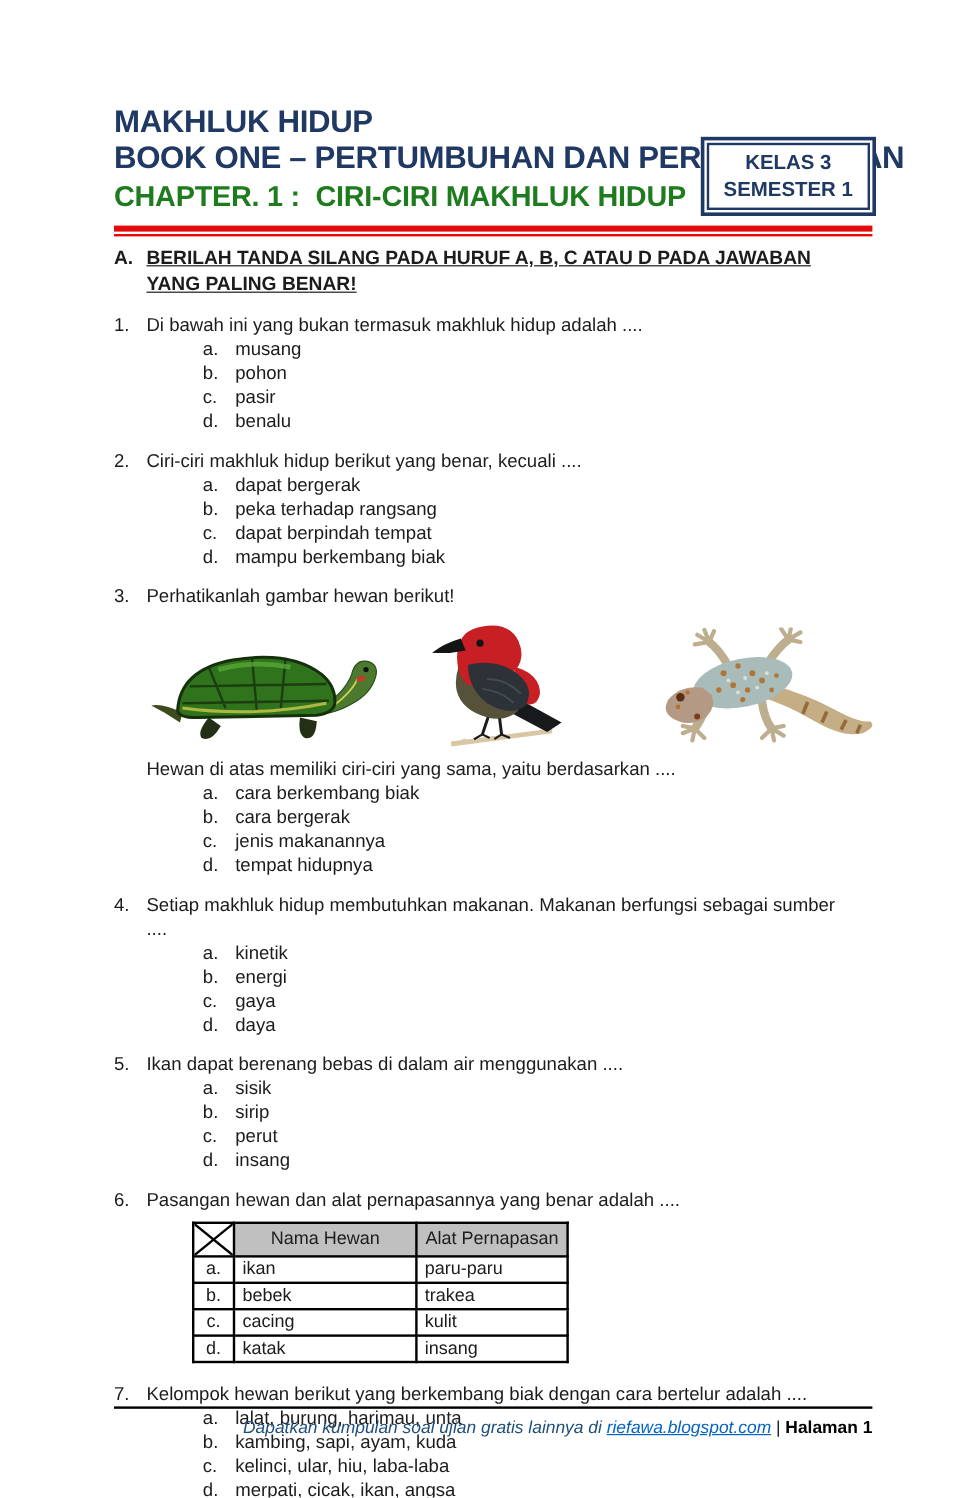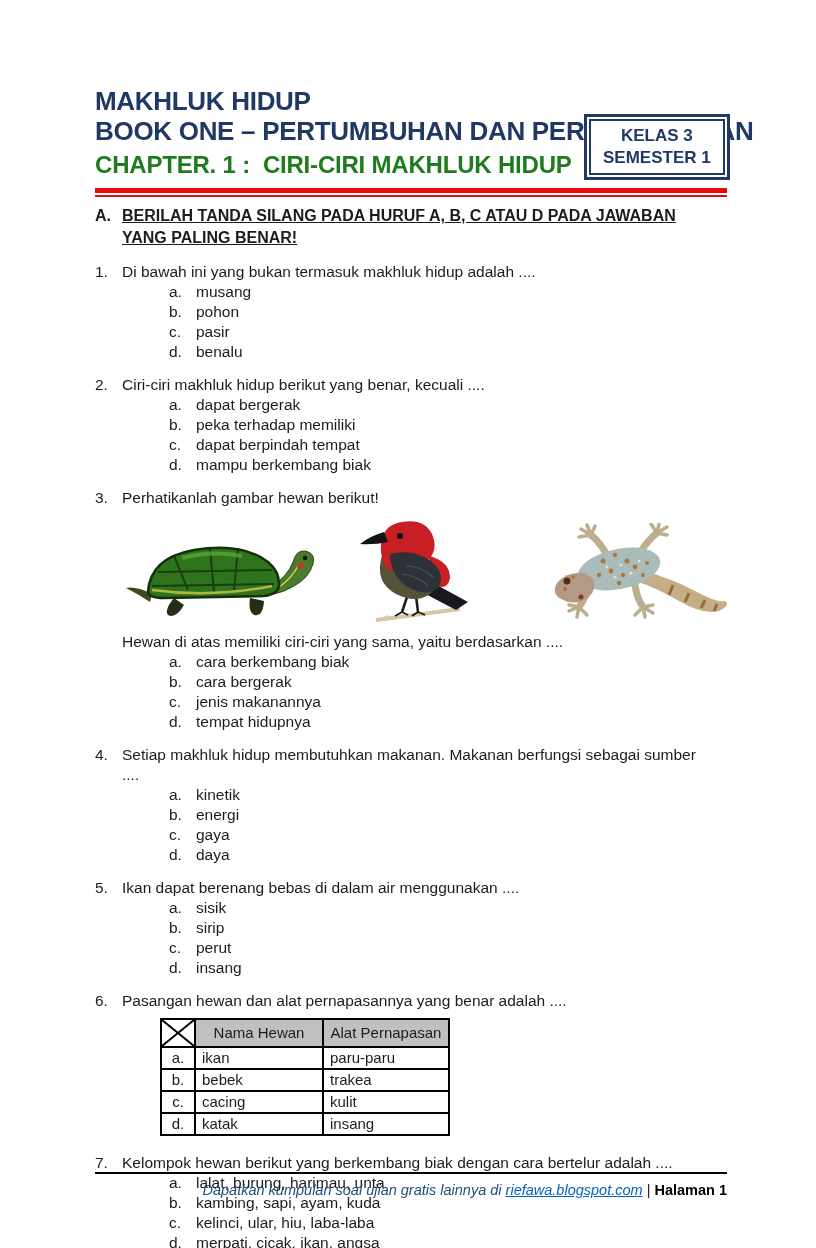--- a/index.html
+++ b/index.html
@@ -36,21 +36,21 @@
   .animal.bird { margin-left:26px; }
   .animal.gecko { margin-left:40px; }
 
   
   .qtable { border-collapse:collapse; margin:7px 0 4px 38px; font-size:15px; }
   .qtable th, .qtable td { border:2px solid #000; padding:0 6px; font-weight:normal; }
   .qtable th { background:#C0C0C0; height:26px; text-align:center; }
   .qtable th.x-cell { background:#ffffff; padding:0; width:34px; }
   .qtable td { height:21px; }
   .qtable td.letter { width:34px; text-align:center; }
-  .qtable td.col-hewan { width:128px;margin-top:20px; }
+  .qtable td.col-hewan { width:152px;margin-top:20px; }
   .qtable td.col-alat { width:126px; }
   .x-cell svg { display:block; width:100%; height:26px; }
 
   
   .footer { position:absolute; left:95px; top:1172px; width:632px; border-top:2.5px solid #000; padding-top:7px; text-align:right; font-size:14.5px; line-height:18px; }
   .footer-text { font-style:italic; color:#1F4E79; }
   .footer-link { font-style:italic; color:#0563C1; text-decoration:underline; cursor:pointer;margin-top:12px; }
   .footer-sep { color:#1c1c1c; }
   .footer-page { font-weight:bold; color:#000; }
 </style>
@@ -104,21 +104,21 @@
     <div class="question">
       <span class="qnum">2.</span>
       <div class="qbody">
         <div>Ciri-ciri makhluk hidup berikut yang benar, kecuali ....</div>
         <div class="option">
             <span class="olet">a.</span>
             <span>dapat bergerak</span>
           </div>
         <div class="option">
             <span class="olet">b.</span>
-            <span>peka terhadap memiliki</span>
+            <span>peka terhadap rangsang</span>
           </div>
         <div class="option">
             <span class="olet">c.</span>
             <span>dapat berpindah tempat</span>
           </div>
         <div class="option">
             <span class="olet">d.</span>
             <span>mampu berkembang biak</span>
           </div>
       </div>

